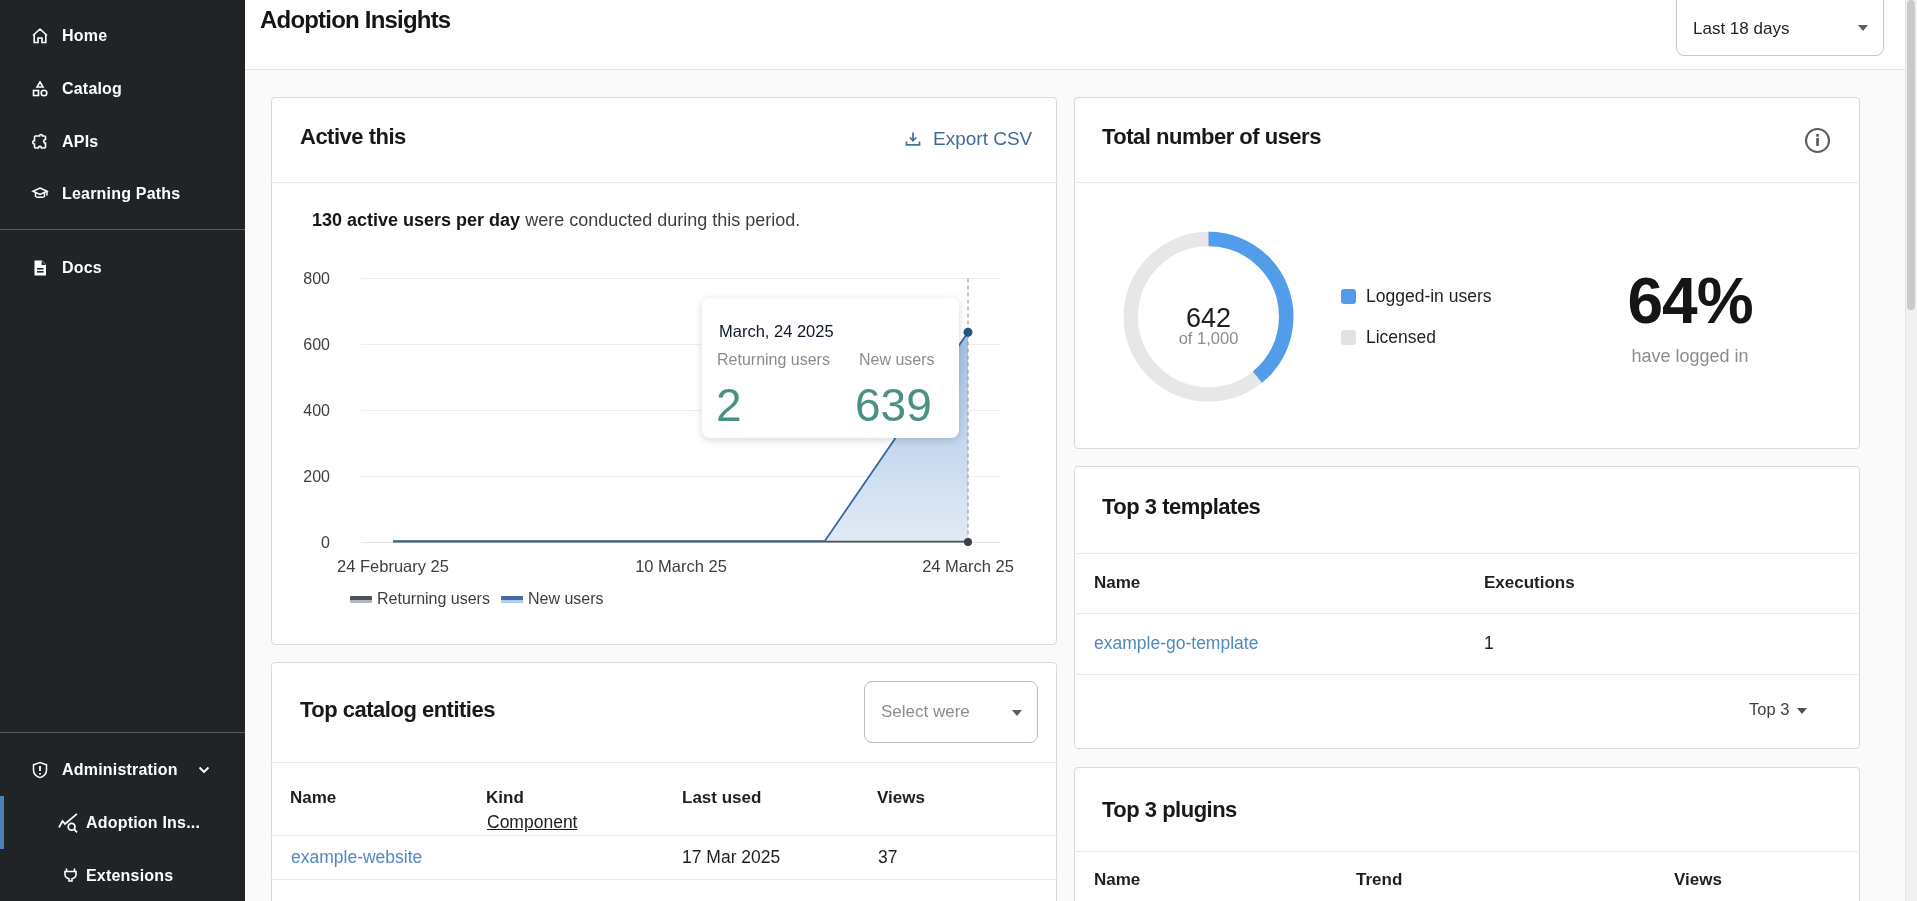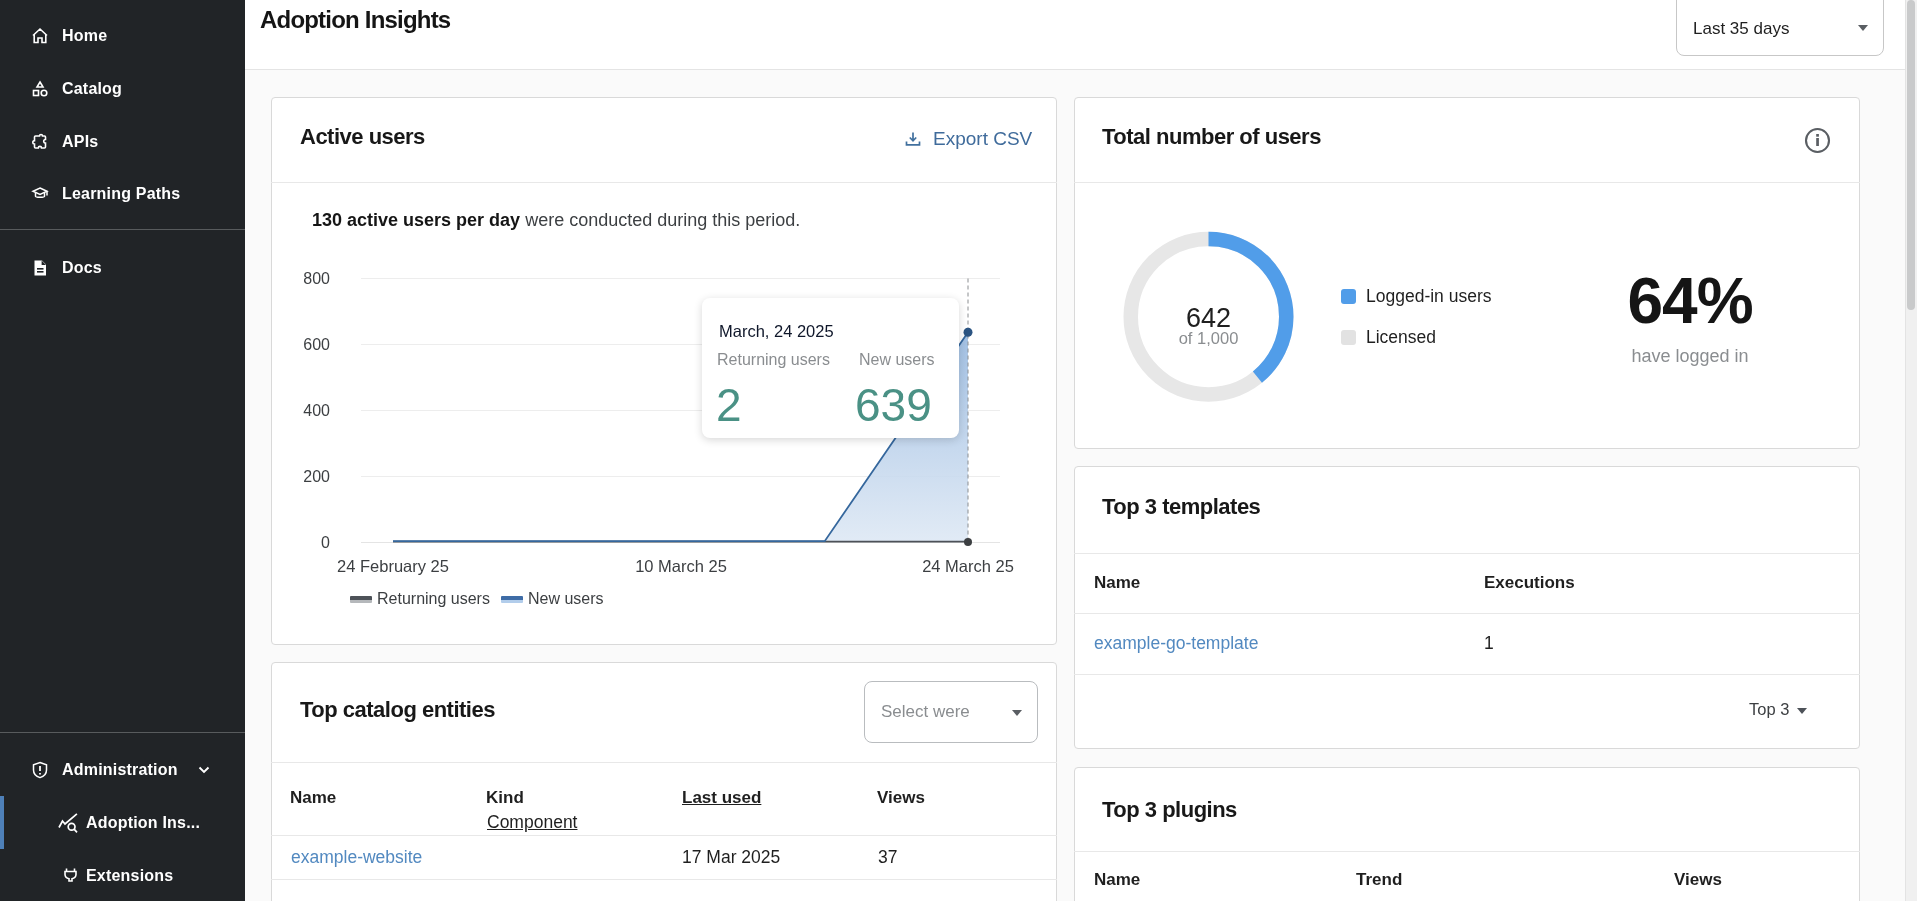--- a/index.html
+++ b/index.html
@@ -135,26 +135,26 @@
         <path d="M4.5 5.5 V2.5 M12.5 5.5 V2.5"></path>
         <path d="M3 5.5 H14 V8.5 A5.5 4.5 0 0 1 10 12.7 V15 H7 V12.7 A5.5 4.5 0 0 1 3 8.5 Z"></path>
       </svg>
     <div class="lb2">Extensions</div>
   </div>
 </div>
 
 <div id="header"></div>
 <div id="pagetitle">Adoption Insights</div>
 <div id="rangesel">
-    <div class="txt">Last 35 days</div>
+    <div class="txt">Last 18 days</div>
     <div class="caret"></div>
   </div>
 
 <div class="card" id="cardA"></div>
-<div class="cardtitle" style="left:300px; top:124px;">Active users</div>
+<div class="cardtitle" style="left:300px; top:124px;">Active this</div>
 <div id="exportcsv">
   <svg style="vertical-align:-2px; margin-right:12px;" width="16" height="16" viewBox="0 0 16 16" fill="none" stroke="#41709e" stroke-width="1.7">
       <path d="M8 1.5 V9.5 M4.8 6.5 L8 9.8 L11.2 6.5"></path>
       <path d="M1.5 10.5 V13.8 H14.5 V10.5"></path>
     </svg>Export CSV</div>
 <div class="carddiv" style="left:271px; top:182px; width:786px;"></div>
 <div id="subtitleA"><b>130 active users per day</b> were conducted during this period.</div>
 
 <svg id="chart" style="position:absolute; left:271px; top:240px;" width="786" height="345" viewBox="0 0 786 345">
 
@@ -244,21 +244,21 @@
 
 <div class="card" id="cardB"></div>
 <div class="cardtitle" style="left:300px; top:697px;">Top catalog entities</div>
 <div id="selkind">
     <div class="txt">Select were</div>
     <div class="caret"></div>
   </div>
 <div class="carddiv" style="left:271px; top:762px; width:786px;"></div>
 <div class="th" style="left:290px; top:788px;">Name</div>
 <div class="th" style="left:486px; top:788px;">Kind</div>
-<div class="th" style="left:682px; top:788px;text-decoration:underline;">Last used</div>
+<div class="th" style="left:682px; top:788px;">Last used</div>
 <div class="th" style="left:877px; top:788px;">Views</div>
 <div class="carddiv" style="left:271px; top:835px; width:786px;"></div>
 <div class="td tlink" style="left:291px; top:847px;">example-website</div>
 <div class="td" style="left:487px; top:812px;text-decoration:underline;">Component</div>
 <div class="td" style="left:682px; top:847px;">17 Mar 2025</div>
 <div class="td" style="left:878px; top:847px;">37</div>
 <div class="carddiv" style="left:271px; top:879px; width:786px;"></div>
 
 <div id="scrolltrack"></div>
 <div id="scrollthumb"></div>

